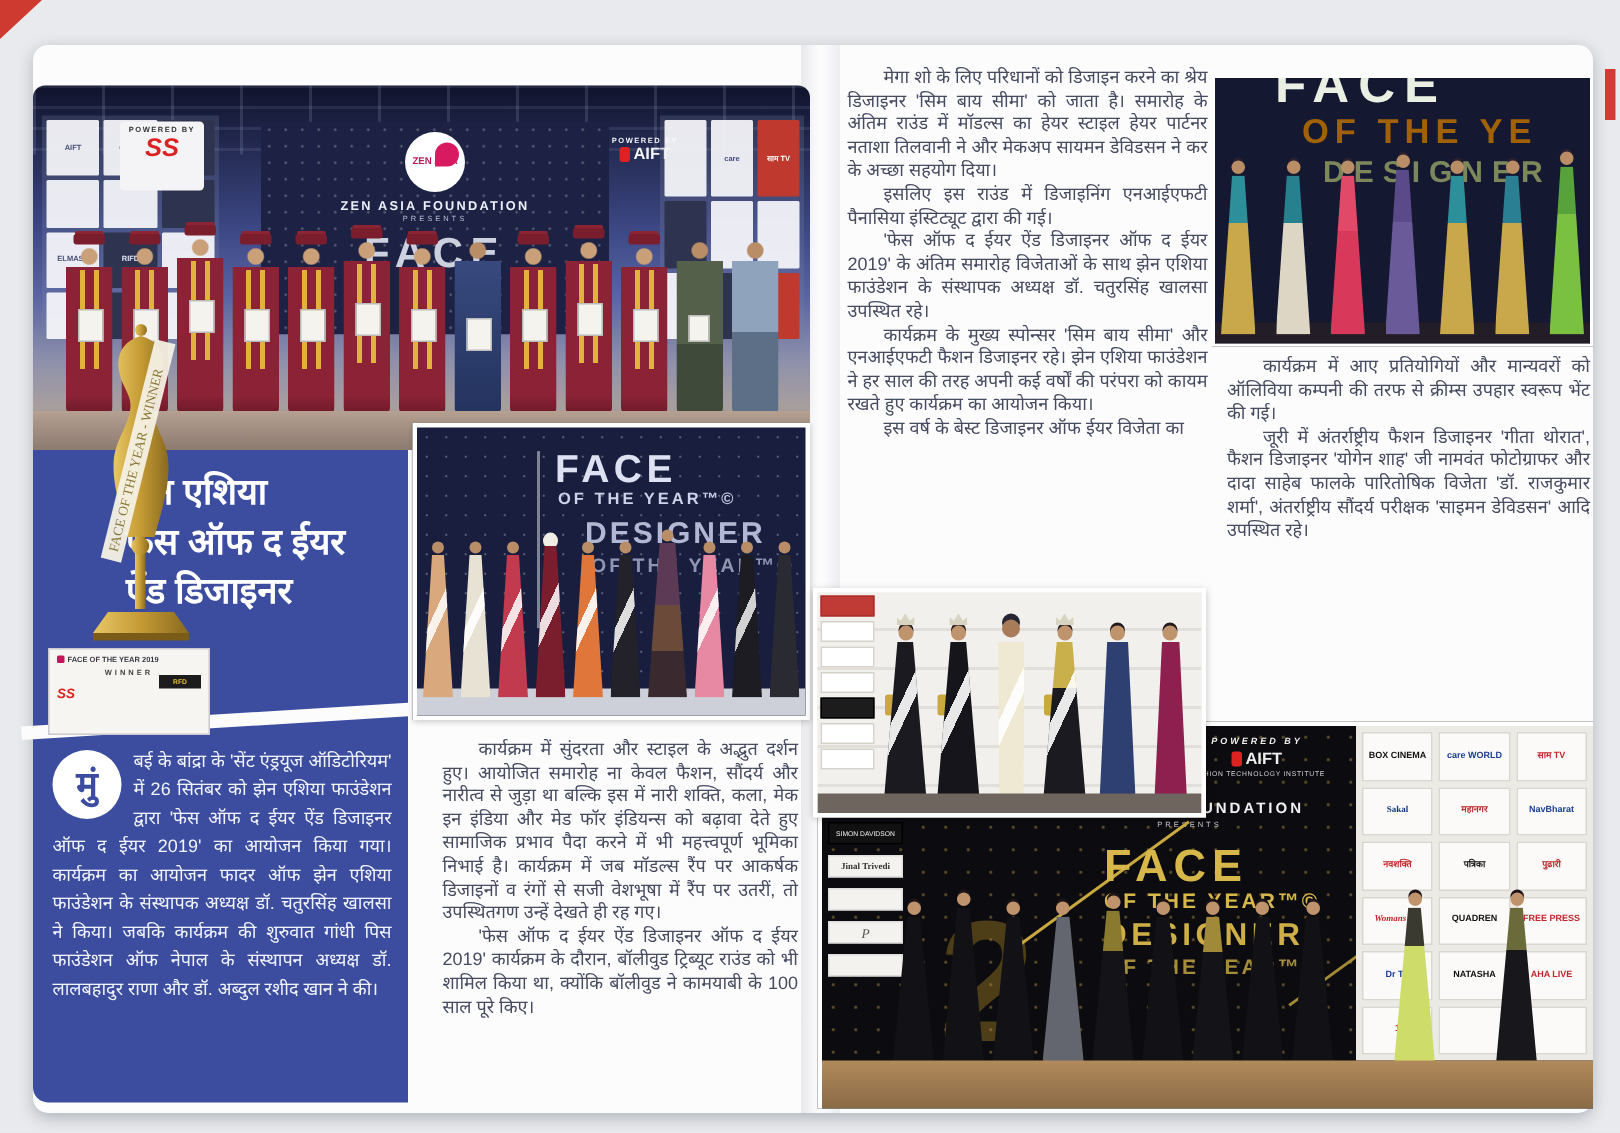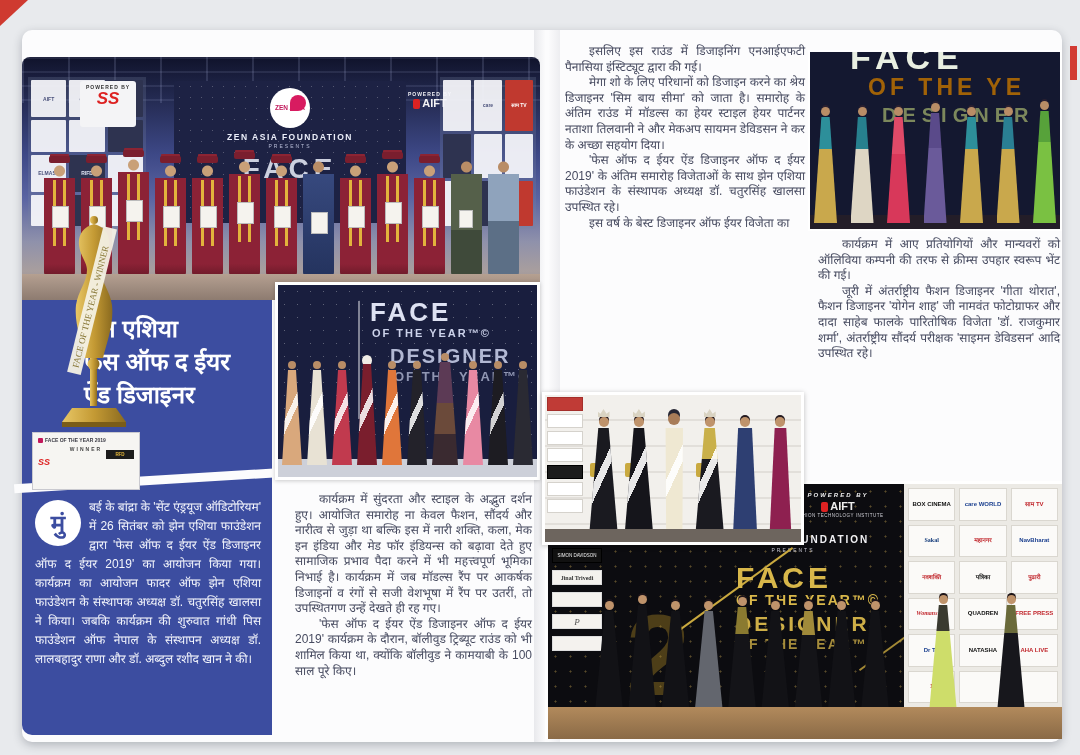--- a/index.html
+++ b/index.html
@@ -306,23 +306,24 @@
         <i class="pm"></i>
     </div>
   </div>
 
   <div class="col" id="colL2">
     <p>कार्यक्रम में सुंदरता और स्टाइल के अद्भुत दर्शन हुए। आयोजित समारोह ना केवल फैशन, सौंदर्य और नारीत्व से जुड़ा था बल्कि इस में नारी शक्ति, कला, मेक इन इंडिया और मेड फॉर इंडियन्स को बढ़ावा देते हुए सामाजिक प्रभाव पैदा करने में भी महत्त्वपूर्ण भूमिका निभाई है। कार्यक्रम में जब मॉडल्स रैंप पर आकर्षक डिजाइनों व रंगों से सजी वेशभूषा में रैंप पर उतरीं, तो उपस्थितगण उन्हें देखते ही रह गए।</p>
     <p>'फेस ऑफ द ईयर ऐंड डिजाइनर ऑफ द ईयर 2019' कार्यक्रम के दौरान, बॉलीवुड ट्रिब्यूट राउंड को भी शामिल किया था, क्योंकि बॉलीवुड ने कामयाबी के 100 साल पूरे किए।</p>
   </div>
 
   <div class="col" id="colR1">
+    <p>मेगा शो के लिए परिधानों को डिजाइन करने का श्रेय डिजाइनर 'सिम बाय सीमा' को जाता है। समारोह के अंतिम राउंड में मॉडल्स का हेयर स्टाइल हेयर पार्टनर नताशा तिलवानी ने और मेकअप सायमन डेविडसन ने कर के अच्छा सहयोग दिया।</p>
     <p>इसलिए इस राउंड में डिजाइनिंग एनआईएफटी पैनासिया इंस्टिट्यूट द्वारा की गई।</p>
-    <p>मेगा शो के लिए परिधानों को डिजाइन करने का श्रेय डिजाइनर 'सिम बाय सीमा' को जाता है। समारोह के अंतिम राउंड में मॉडल्स का हेयर स्टाइल हेयर पार्टनर नताशा तिलवानी ने और मेकअप सायमन डेविडसन ने कर के अच्छा सहयोग दिया।</p>
     <p>'फेस ऑफ द ईयर ऐंड डिजाइनर ऑफ द ईयर 2019' के अंतिम समारोह विजेताओं के साथ झेन एशिया फाउंडेशन के संस्थापक अध्यक्ष डॉ. चतुरसिंह खालसा उपस्थित रहे।</p>
+    <p>कार्यक्रम के मुख्य स्पोन्सर 'सिम बाय सीमा' और एनआईएफटी फैशन डिजाइनर रहे। झेन एशिया फाउंडेशन ने हर साल की तरह अपनी कई वर्षों की परंपरा को कायम रखते हुए कार्यक्रम का आयोजन किया।</p>
     <p>इस वर्ष के बेस्ट डिजाइनर ऑफ ईयर विजेता का</p>
   </div>
 
   <div class="photo" id="ptr">
     <div class="big1">FACE</div>
     <div class="big2">OF THE YE</div>
     <div class="big3">DESIGNER</div>
     <div class="floorC"></div>
     <div class="trrow">
       <i class="tr"></i>

